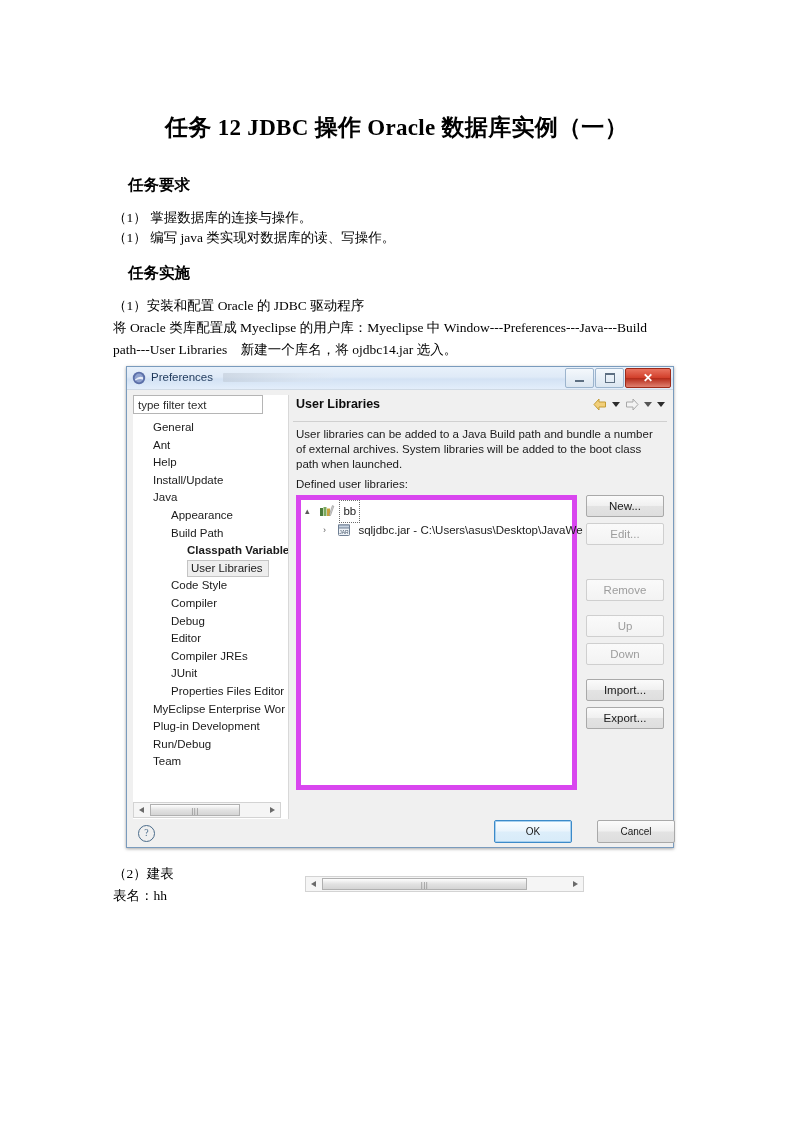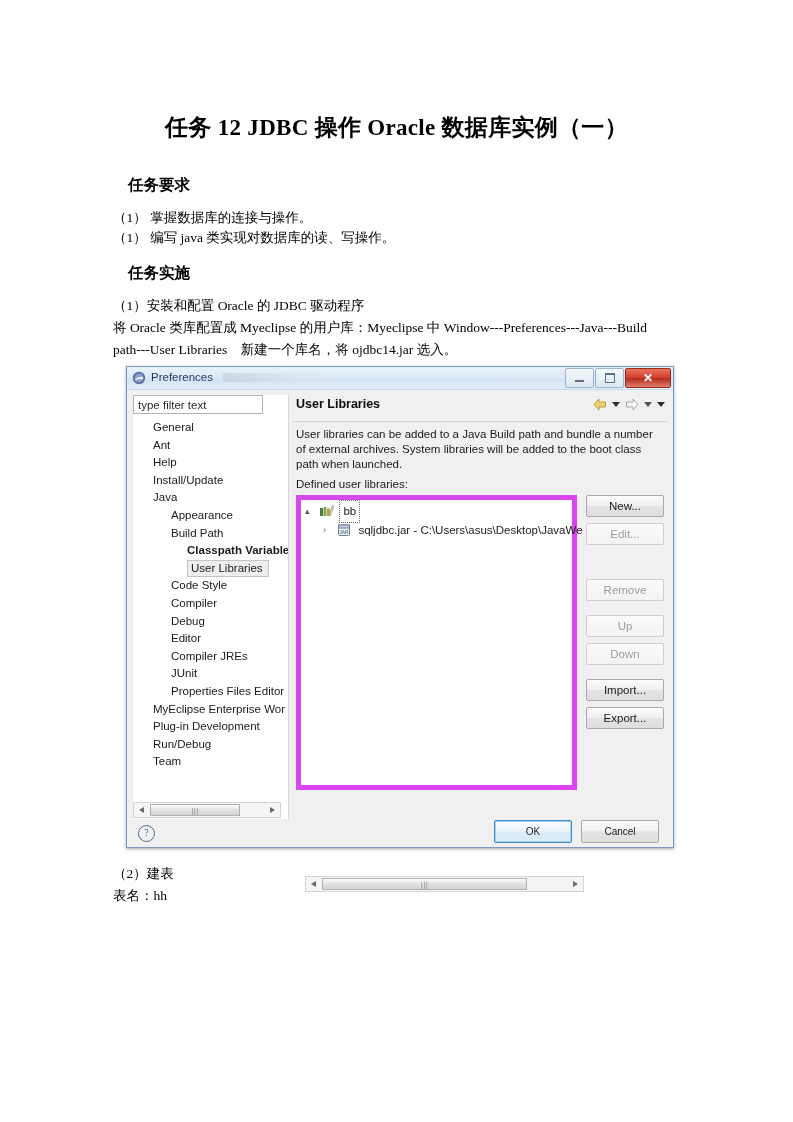--- a/index.html
+++ b/index.html
@@ -437,21 +437,21 @@
     display: flex; align-items: center; justify-content: center;
     color: #1a1a1a;
     padding-bottom: 1px;
   }
   .b-ok {
     left: 367px; top: -6px;
     border: 1px solid #3c8ac9;
     box-shadow: 0 0 0 1px #a7d0ef inset;
     background: linear-gradient(to bottom, #fafdff, #eaf4fc 48%, #ddeefa 52%, #d8ebf9);
   }
-  .b-cancel { left: 454px; top: -6px; }
+  .b-cancel { left: 470px; top: -6px; }
 </style>
 </head>
 <body>
 
 <div class="doc">
 
   <div class="doc-title">任务 12    JDBC 操作 Oracle 数据库实例（一）</div>
 
   <div class="h2 h2-req">任务要求</div>
   <div class="para p1">（1）  掌握数据库的连接与操作。</div>

